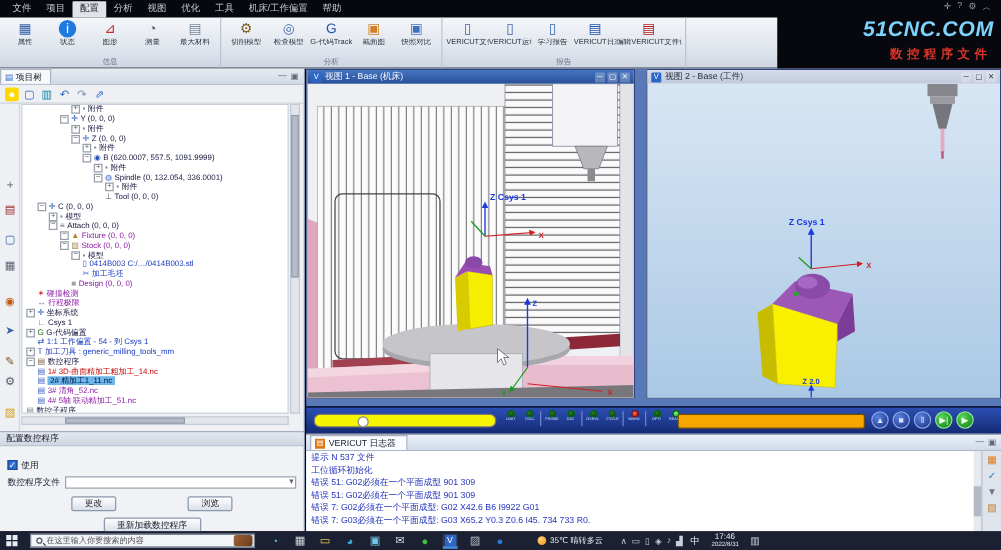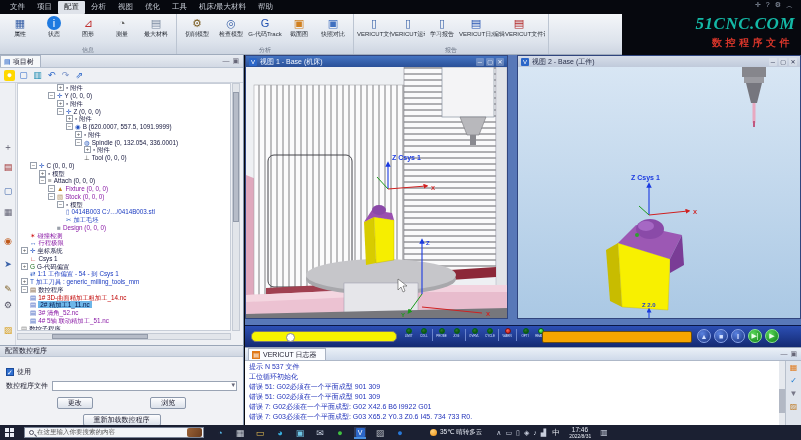--- a/index.html
+++ b/index.html
@@ -124,21 +124,21 @@
 <div class="screen">
 
   <div class="menubar" id="menubar-tabs">
       <div class="mtab">文件</div>
       <div class="mtab">项目</div>
       <div class="mtab act">配置</div>
       <div class="mtab">分析</div>
       <div class="mtab">视图</div>
       <div class="mtab">优化</div>
       <div class="mtab">工具</div>
-      <div class="mtab">机床/最大材料</div>
+      <div class="mtab">机床/工作偏置</div>
       <div class="mtab">帮助</div>
     </div>
 
   <div class="ribbon" id="ribbon-groups">
       <div class="rgroup">
         <div class="rrow">
           <div class="rbtn">
             <div class="ric" style="color: rgb(58, 98, 168);">▦</div>
             <div class="rlab">属性</div>
           </div>
@@ -213,21 +213,21 @@
       </div>
     </div>
 
   <div class="brand">
     <div class="topicons" id="topicons">
         <span>✛</span>
         <span>?</span>
         <span>⚙</span>
         <span>︿</span>
       </div>
-    <div class="brand-title" style="color:#14b8a6;font-family:Liberation Serif, serif;">51CNC.COM</div>
+    <div class="brand-title" style="color:#7dd3fc;">51CNC.COM</div>
     <div class="brand-sub">数控程序文件</div>
   </div>
 
   <div class="leftpanel">
     <div class="lp-head">
       <div class="lp-tab">
         <span style="color:#2b66c8;font-size:7px;">▤</span>
         <span>项目树</span>
       </div>
       <div class="lp-ctrl">

